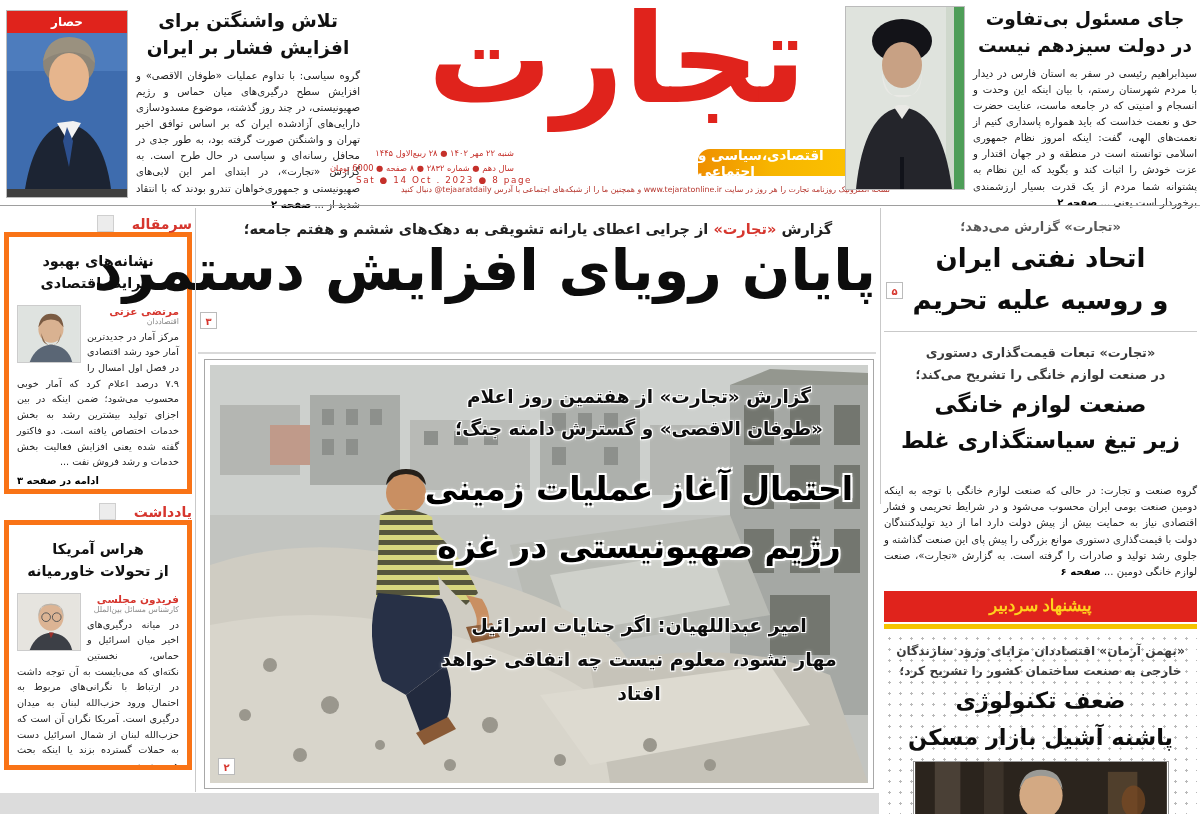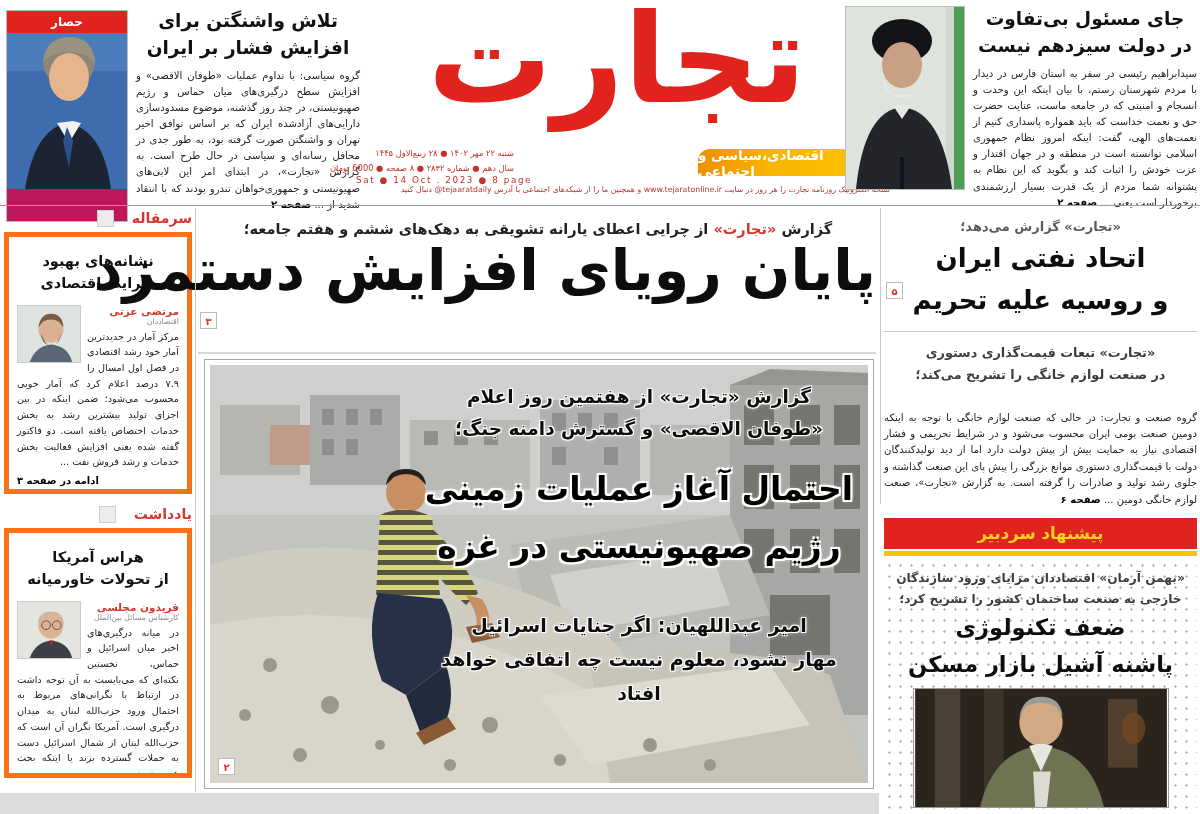--- a/index.html
+++ b/index.html
@@ -31,52 +31,52 @@
   .dateblock .l1,.dateblock .l2 { font-size:8.3px; line-height:1.75; direction:rtl; white-space:nowrap; }
   .dateblock .l3 { font-size:8.8px; letter-spacing:1.6px; direction:ltr; white-space:nowrap; color:#c5302a; }
 
   .social-line { position:absolute; left:420px; top:185px; width:470px; text-align:center;
     font-size:7.8px; color:#b5342c; direction:rtl; white-space:nowrap; }
 
   
   .story-tl { position:absolute; left:6px; top:4px; width:354px; height:198px; direction:rtl; }
   .story-tl .txt { position:absolute; right:0; top:4px; width:224px; }
   .story-tl h2 { font-size:18.5px; line-height:1.45; text-align:center; color:#111; }
-  .photo-frame-tl { position:absolute; left:0; top:6px; width:122px; height:212px; border:1px solid #bbb; overflow:hidden; background:#be185d;padding-left:48px; }
+  .photo-frame-tl { position:absolute; left:0; top:6px; width:122px; height:188px; border:1px solid #bbb; overflow:hidden; background:#404040;padding-left:48px; }
   .photo-strip { position:absolute; left:0; top:0; width:100%; height:22px; background:#e0231c;
     color:#fff; font-size:12px; font-weight:bold; text-align:center; line-height:22px; letter-spacing:3px; }
   .body-txt { font-size:10.1px; line-height:1.6; text-align:justify; color:#222; margin-top:6px; }
   .pageref { font-weight:bold; color:#000; }
 
   
   .story-tr { position:absolute; left:845px; top:4px; width:352px; height:198px; direction:rtl; }
   .photo-frame-tr { position:absolute; left:0; top:2px; width:120px; height:184px; border:1px solid #bbb; overflow:hidden; }
   .story-tr .txt { position:absolute; right:128px; left:128px; top:2px; width:224px; right:0; }
   .story-tr h2 { font-size:18.5px; line-height:1.45; text-align:center; color:#111; }
 
   
   .vdiv1 { position:absolute; left:195px; top:208px; width:1px; height:584px; background:#c9c9c9; }
   .vdiv2 { position:absolute; left:880px; top:208px; width:1px; height:296px; background:#c9c9c9; }
   .bottom-strip { position:absolute; left:0; top:793px; width:879px; height:21px; background:#dcdcdc; }
 
   
   .sidebar { position:absolute; left:4px; top:210px; width:188px; }
-  .sec-label { display:flex; flex-direction:row-reverse; justify-content:flex-start; align-items:flex-start; gap:18px; direction:ltr; height:22px; }
+  .sec-label { display:flex; flex-direction:row-reverse; justify-content:flex-start; align-items:flex-end; gap:18px; direction:ltr; height:22px; }
   .sec-label .sq { width:17px; height:17px; background:#ececec; border:1px solid #cfcfcf; }
   .sec-label .lbl { color:#d6362e; font-weight:bold; font-size:14px; }
   .side-card { border:5px solid #f97316; background:#fff; padding:8px 8px 24px; direction:rtl; overflow:hidden; }
   .side-card h3 { font-size:14.5px; line-height:1.5; text-align:center; margin:6px 0 10px; color:#111; }
   .auth-photo { float:left; width:64px; height:58px; border:1px solid #ccc; margin:0 6px 4px 0; }
   .auth-name { color:#d6362e; font-weight:bold; font-size:10.5px; }
   .auth-role { color:#8a8a8a; font-size:7.8px; margin-bottom:3px; }
   .side-body { font-size:9.7px; line-height:1.62; text-align:justify; color:#222; }
   .more { font-weight:bold; font-size:10px; text-align:left; margin-top:5px; color:#000; }
   .card-ed { height:262px; }
   .card-note { height:250px; }
-  .note-label { margin-top:12px; }
+  .note-label { margin-top:4px; }
 
   
   .lead-kicker { position:absolute; left:200px; top:221px; width:676px; text-align:center;
     font-size:14.5px; font-weight:bold; direction:rtl; color:#222; }
   .lead-kicker .brand { color:#d6362e; }
   .lead-headline { position:absolute; left:200px; top:237px; width:676px; text-align:center;
     font-size:57px; font-weight:bold; color:#0d0d0d; direction:rtl; white-space:nowrap; }
   .pagebox { width:17px; height:17px; background:#fff; border:1px solid #bbb;
     color:#d6362e; font-size:10px; font-weight:bold; text-align:center; line-height:17px; }
   .lead-pagebox { position:absolute; left:200px; top:312px; }
@@ -101,21 +101,21 @@
   
   .rail { position:absolute; left:884px; top:210px; width:313px; direction:rtl; }
   .rail-kicker { text-align:center; font-weight:bold; color:#5a5a5a; font-size:13px; line-height:1.7; }
   .rail-kicker2 { text-align:center; font-weight:bold; color:#3c3c3c; font-size:12.8px; line-height:1.7; }
   .rail-title { text-align:center; font-weight:bold; color:#0d0d0d; font-size:26px; line-height:1.6; }
   .rail-title2 { text-align:center; font-weight:bold; color:#0d0d0d; font-size:22.5px; line-height:1.62; }
   .rail-body { font-size:10.1px; line-height:1.62; text-align:justify; color:#222; margin-top:24px; }
   .rail-div { height:1px; background:#c9c9c9; margin:10px 0; }
   .oil-box { position:absolute; left:2px; top:72px; }
   .rail-oil { position:relative; padding-top:6px; }
-  .banner { margin-top:10px; background:#e0231c; height:31px; display:flex; align-items:center; justify-content:center; }
+  .banner { margin-top:10px; background:#e0231c; height:31px; display:flex; align-items:center; justify-content:center;font-family:Liberation Serif, serif; }
   .banner span { color:#ffd21e; font-size:16.5px; font-weight:bold; }
   .banner-under { height:5px; background:#f5c400; margin-top:2px; }
   .dotted {
     margin-top:4px; position:relative; height:264px; padding-top:8px;
     background-image:radial-gradient(circle,#b8b8b8 1.1px, rgba(0,0,0,0) 1.3px);
     background-size:11px 11px;
   }
   .housing-photo { display:block; margin:6px auto 0; width:256px; height:120px; border:1px solid #999; }
 </style>
 </head>
@@ -346,20 +346,24 @@
     <div class="pagebox oil-box">۵</div>
   </div>
 
   <div class="rail-div"></div>
 
   <div>
     <div class="rail-kicker2">
       <span>«تجارت» تبعات قیمت‌گذاری دستوری</span><br>
       <span>در صنعت لوازم خانگی را تشریح می‌کند؛</span>
     </div>
+    <div class="rail-title2">
+      <span>صنعت لوازم خانگی</span><br>
+      <span>زیر تیغ سیاستگذاری غلط</span>
+    </div>
     <div class="rail-body">
       <span>گروه صنعت و تجارت: در حالی که صنعت لوازم خانگی با توجه به اینکه دومین صنعت بومی ایران محسوب می‌شود و در شرایط تحریمی و فشار اقتصادی نیاز به حمایت بیش از پیش دولت دارد اما از دید تولیدکنندگان دولت با قیمت‌گذاری دستوری موانع بزرگی را پیش پای این صنعت گذاشته و جلوی رشد تولید و صادرات را گرفته است. به گزارش «تجارت»، صنعت لوازم خانگی دومین ... </span><span class="pageref">صفحه ۶</span>
     </div>
   </div>
 
   <div class="banner">
     <span>پیشنهاد سردبیر</span>
   </div>
   <div class="banner-under"></div>
 

